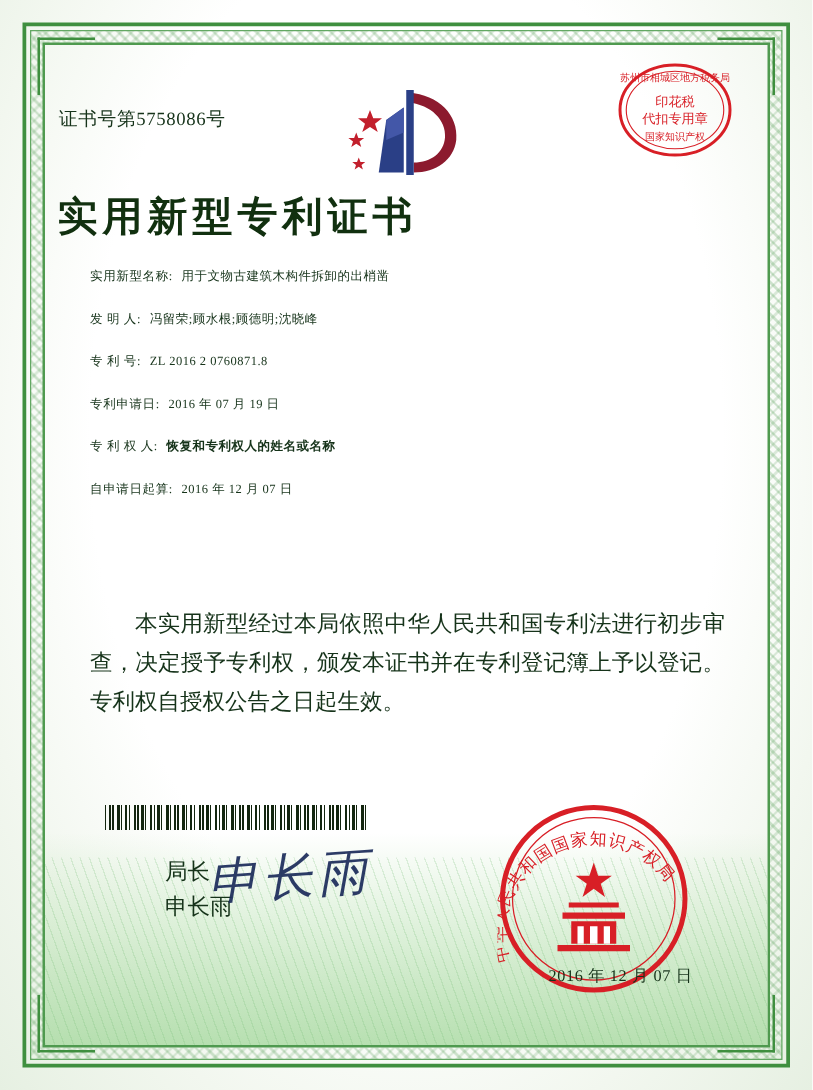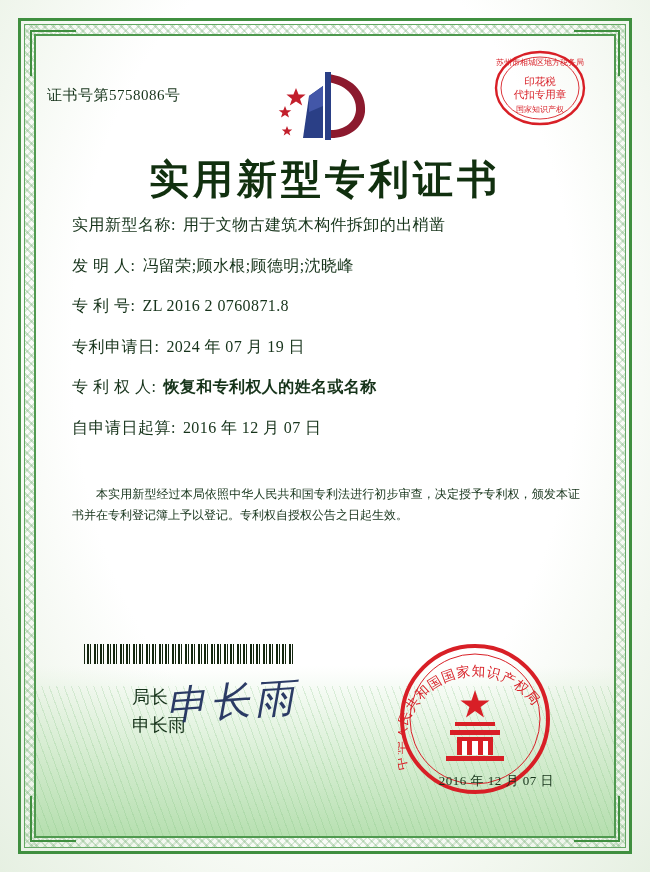--- a/index.html
+++ b/index.html
@@ -120,34 +120,34 @@
     top: 2px;
     width: 108px;
     height: 84px;
   }
   .stamp-tr svg { display: block; }
 
   .title {
     position: absolute;
     left: 0; right: 0;
     top: 108px;
-    text-align: center;
-    font-size: 40px;
+    text-align: left;
+    font-size: 32px;
     font-weight: bold;
     letter-spacing: 4px;
     color: #11300f;
     font-family: "Liberation Serif", "DejaVu Serif", serif;
   }
 
   .fields {
     position: absolute;
     left: 26px;
     right: 20px;
     top: 172px;
-    font-size: 16px;
+    font-size: 10px;
     line-height: 1.1;
     color: #16331a;
   }
   .field-row {
     display: flex;
     align-items: baseline;
     margin-bottom: 23px;
     white-space: nowrap;
   }
   .field-label {
@@ -158,21 +158,21 @@
     margin-left: 7px;
     letter-spacing: 0.4px;
   }
   .field-value.bold { font-weight: bold; }
 
   .paragraphs {
     position: absolute;
     left: 26px;
     right: 24px;
     top: 440px;
-    font-size: 12px;
+    font-size: 18px;
     line-height: 1.72;
     color: #16331a;
     text-align: justify;
   }
   .paragraphs p {
     margin: 0 0 1px 0;
     text-indent: 2em;
   }
 
   
@@ -296,21 +296,21 @@
       <div class="field-row">
         <span class="field-label">发 明 人:</span>
         <span class="field-value">冯留荣;顾水根;顾德明;沈晓峰</span>
       </div>
       <div class="field-row">
         <span class="field-label">专 利 号:</span>
         <span class="field-value">ZL 2016 2 0760871.8</span>
       </div>
       <div class="field-row">
         <span class="field-label">专利申请日:</span>
-        <span class="field-value">2024 年 07 月 19 日</span>
+        <span class="field-value">2016 年 07 月 19 日</span>
       </div>
       <div class="field-row">
         <span class="field-label">专 利 权 人:</span>
         <span class="field-value bold">恢复和专利权人的姓名或名称</span>
       </div>
       <div class="field-row">
         <span class="field-label">自申请日起算:</span>
         <span class="field-value">2016 年 12 月 07 日</span>
       </div>
     </div>

